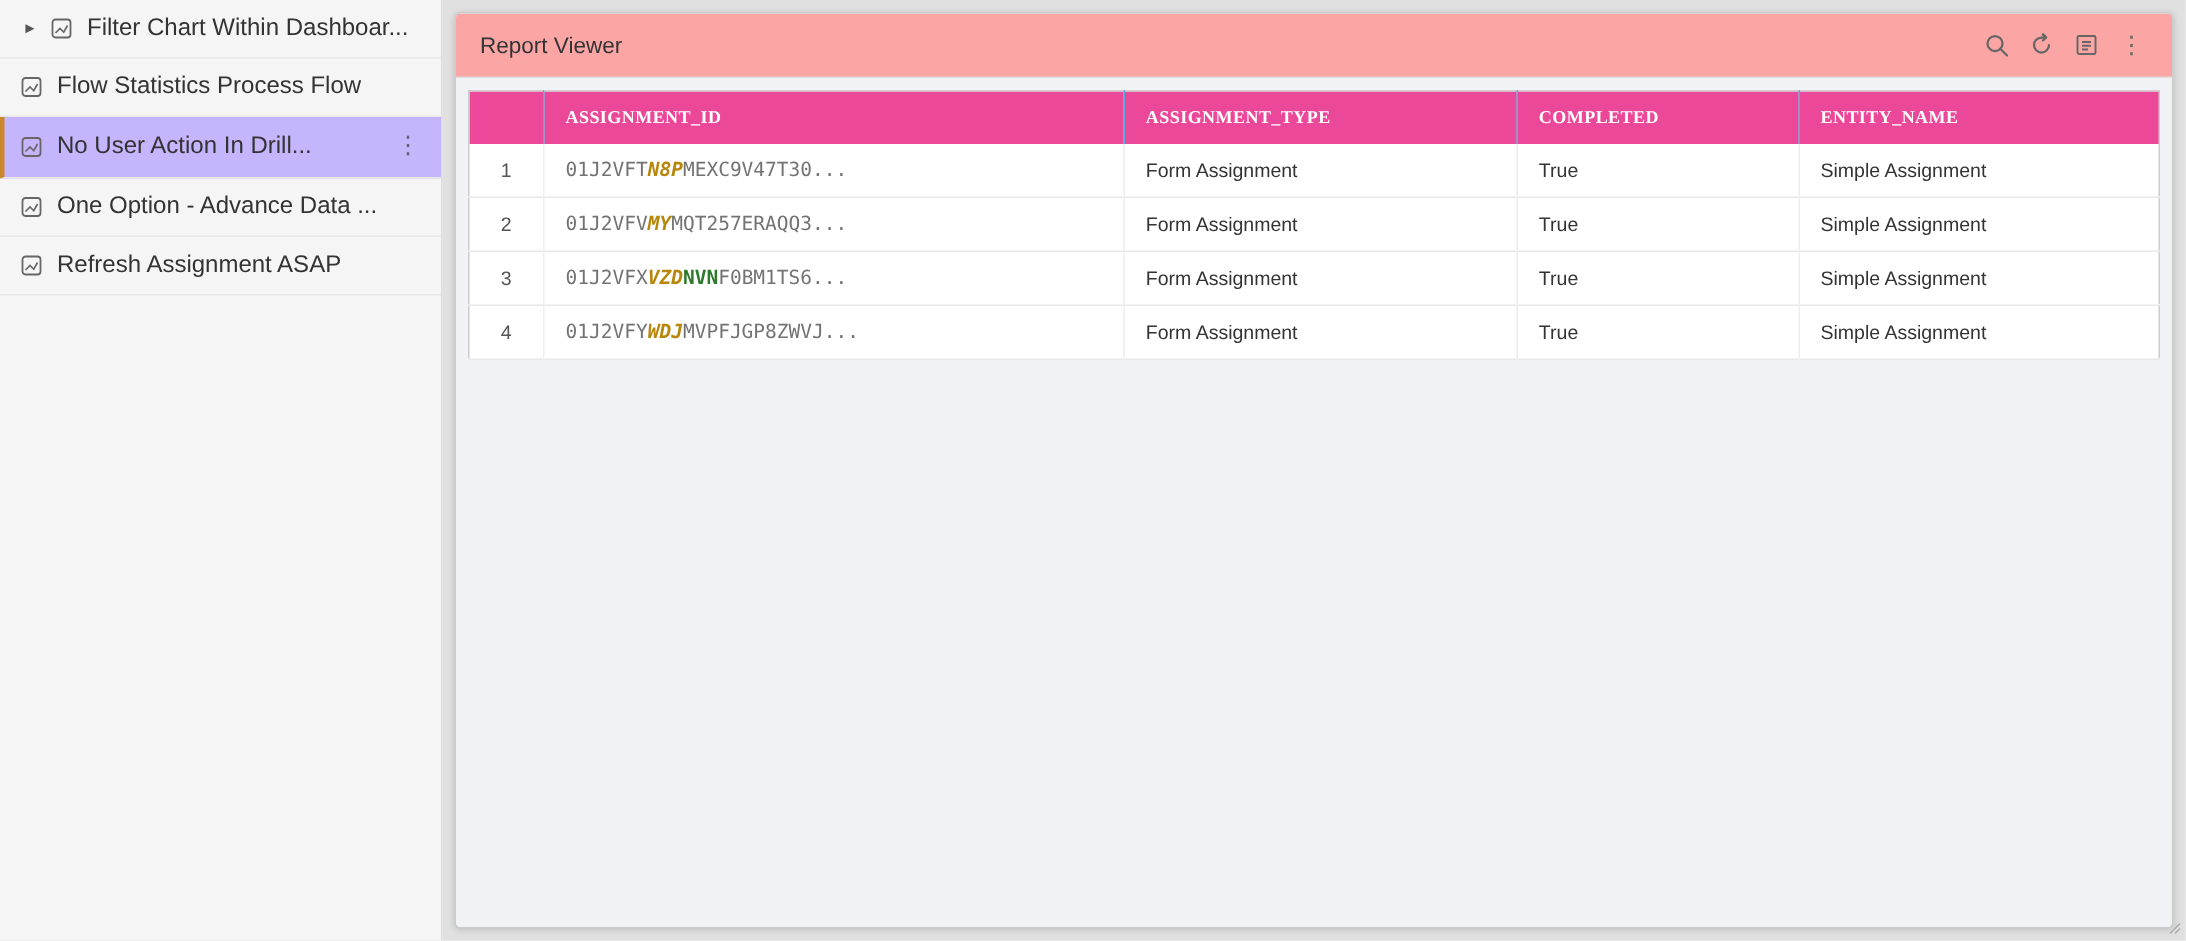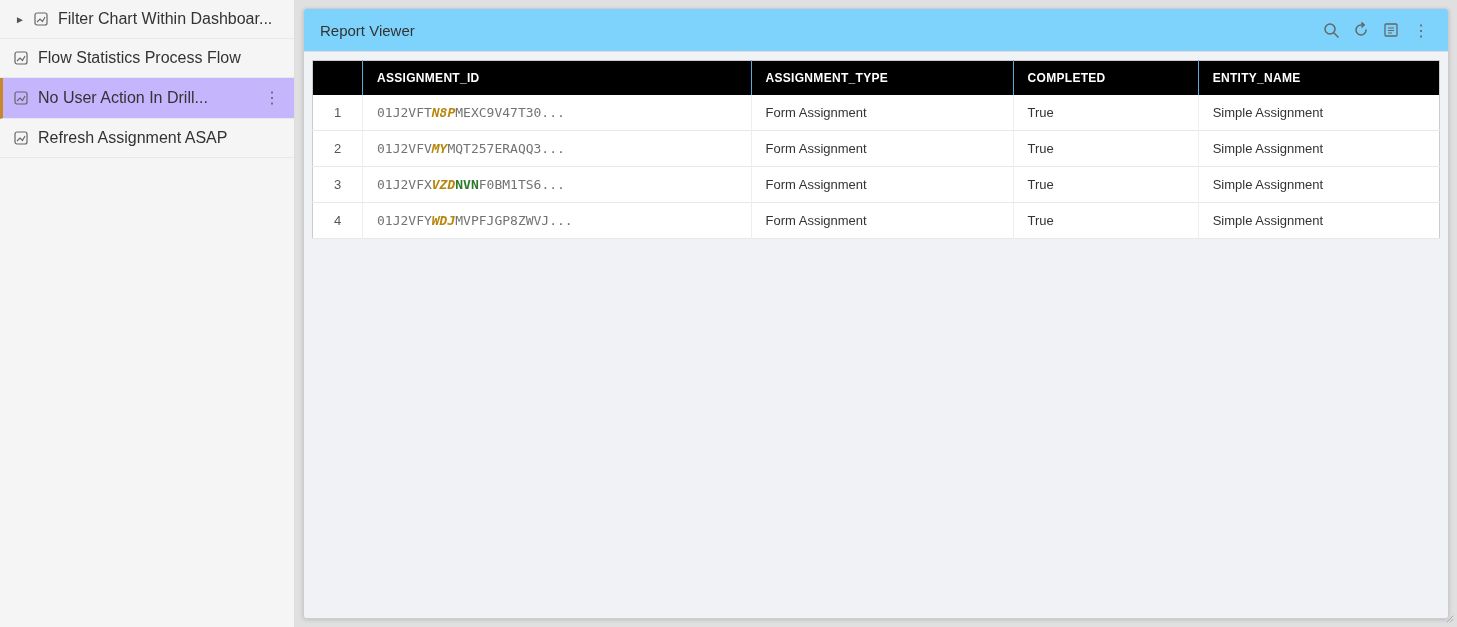--- a/index.html
+++ b/index.html
@@ -109,21 +109,21 @@
       flex-direction: column;
       overflow: hidden;
       box-shadow: 0 1px 4px rgba(0,0,0,0.15);
     }
 
     .report-viewer-header {
       display: flex;
       align-items: center;
       justify-content: space-between;
       padding: 10px 16px;
-      background: #7dd3fc;
+      background: #fca5a5;
       border-bottom: 1px solid #ddd;
     }
 
     .report-viewer-title {
       font-size: 15px;
       font-weight: 500;
       color: #333;
     }
 
     .report-viewer-actions {
@@ -154,21 +154,22 @@
 
     
     .data-table {
       width: 100%;
       border-collapse: collapse;
       background: #fff;
       border: 1px solid #ccc;
     }
 
     .data-table thead tr {
-      background: #000000;
+      background: #ec4899;
+      font-family: Liberation Serif, serif;
     }
 
     .data-table thead th {
       color: #fff;
       font-weight: 600;
       font-size: 12px;
       padding: 10px 14px;
       text-align: left;
       border-right: 1px solid #5aaae0;
       letter-spacing: 0.3px;
@@ -274,20 +275,29 @@
     <span class="item-icon">
       <svg width="14" height="14" viewBox="0 0 14 14" fill="none">
         <rect x="1" y="1" width="12" height="12" rx="2" stroke="#666" stroke-width="1.2" fill="none"></rect>
         <path d="M3 10 L6 7 L8.5 9.5 L11 5" stroke="#666" stroke-width="1.1" fill="none"></path>
       </svg>
     </span>
     <span class="item-label">No User Action In Drill...</span>
     <span class="more-btn">⋮</span>
   </div>
 
+  <div class="sidebar-item">
+    <span class="item-icon">
+      <svg width="14" height="14" viewBox="0 0 14 14" fill="none">
+        <rect x="1" y="1" width="12" height="12" rx="2" stroke="#666" stroke-width="1.2" fill="none"></rect>
+        <path d="M3 10 L6 7 L8.5 9.5 L11 5" stroke="#666" stroke-width="1.1" fill="none"></path>
+      </svg>
+    </span>
+    <span class="item-label">One Option - Advance Data ...</span>
+  </div>
 
   <div class="sidebar-item">
     <span class="item-icon">
       <svg width="14" height="14" viewBox="0 0 14 14" fill="none">
         <rect x="1" y="1" width="12" height="12" rx="2" stroke="#666" stroke-width="1.2" fill="none"></rect>
         <path d="M3 10 L6 7 L8.5 9.5 L11 5" stroke="#666" stroke-width="1.1" fill="none"></path>
       </svg>
     </span>
     <span class="item-label">Refresh Assignment ASAP</span>
   </div>

